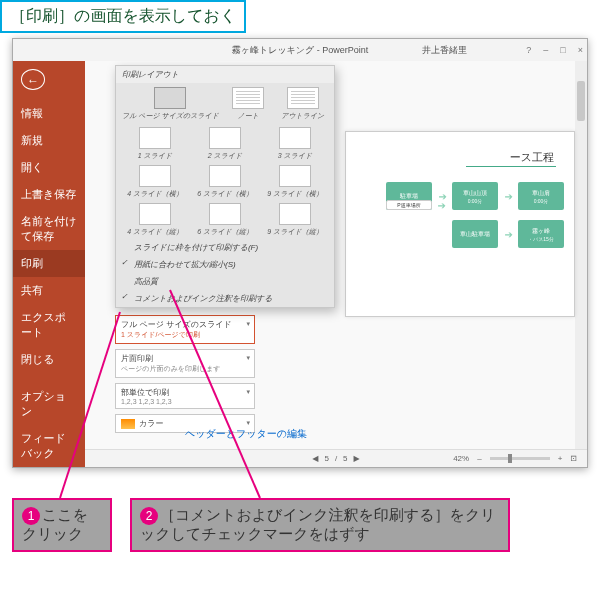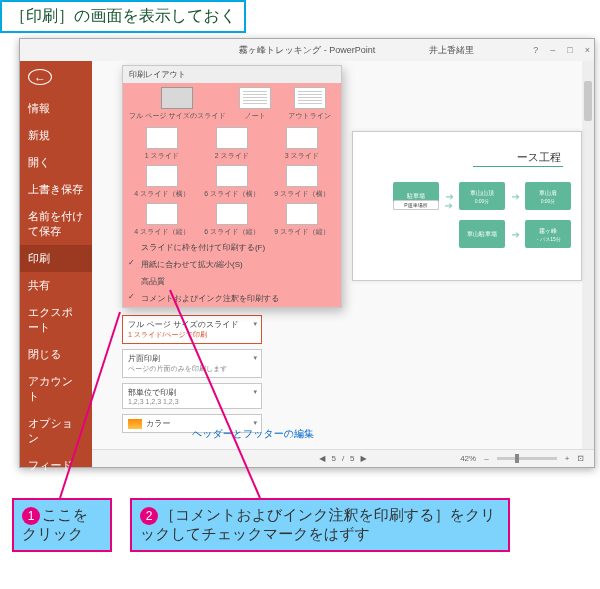--- a/index.html
+++ b/index.html
@@ -1,66 +1,66 @@
 <!DOCTYPE html>
 <html><head>
 <meta charset="utf-8">
 <style>
 * { margin:0; padding:0; box-sizing:border-box; font-family:"Yu Gothic","Meiryo",sans-serif; }
 body { width:600px; height:589px; background:#fff; position:relative; font-size:9px; }
 .header-note { border:2px solid #00a9e0; padding:4px 8px; font-size:16px; color:#14532d; margin:0 0 6px 0; display:inline-block; }
-.app { position:absolute; left:12px; top:38px; width:576px; height:430px; background:#f3f3f3; border:1px solid #aaa; box-shadow:0 2px 8px rgba(0,0,0,.3);margin-left:7px; }
+.app { position:absolute; left:12px; top:38px; width:576px; height:430px; background:#f3f3f3; border:1px solid #aaa; box-shadow:0 2px 8px rgba(0,0,0,.3); }
 .titlebar { height:22px; background:#f3f3f3; display:flex; align-items:center; font-size:9px; color:#555; position:relative; }
 .titlebar .title { position:absolute; left:50%; transform:translateX(-50%); }
 .titlebar .user { position:absolute; right:120px; }
 .titlebar .winbtns { position:absolute; right:4px; display:flex; gap:12px; color:#777; }
 .titlebar .winbtns span { cursor:default; }
 .body { display:flex; height:calc(100% - 22px); }
 .sidebar { width:72px; background:#b7472a; color:#fff; display:flex; flex-direction:column; padding-top:4px; }
 .back { width:24px; height:24px; border:1.5px solid #fff; border-radius:50%; margin:4px 0 10px 8px; display:flex; align-items:center; justify-content:center; font-size:12px; }
 .sidebar-item { padding:6px 8px; font-size:11px; cursor:default; }
 .sidebar-item.active { background:#9b3a21; }
 .sidebar-sep { height:12px; }
 .main { flex:1; background:#f9f9f9; position:relative; overflow:hidden; }
-.dropdown { position:absolute; left:30px; top:4px; width:220px; background:#fca5a5; border:1px solid #c8c8c8; box-shadow:2px 4px 10px rgba(0,0,0,.25); font-size:8px; color:#444; z-index:5; }
+.dropdown { position:absolute; left:30px; top:4px; width:220px; background:#e5e5e5; border:1px solid #c8c8c8; box-shadow:2px 4px 10px rgba(0,0,0,.25); font-size:8px; color:#444; z-index:5;font-style:italic; }
 .dd-header { background:#eee; padding:3px 6px; font-size:8px; }
 .dd-grid { display:flex; padding:4px 6px; gap:4px; }
 .dd-grid3 { display:flex; padding:2px 6px; gap:4px; }
 .dd-cell { flex:1; text-align:center; }
 .dd-thumb { width:32px; height:22px; border:1px solid #bbb; margin:0 auto 2px; background:#fff; position:relative; }
 .dd-thumb.sel { background:#d8d8d8; border-color:#999; }
 .dd-thumb .lines { position:absolute; inset:3px; background:repeating-linear-gradient(#ccc 0 1px,transparent 1px 3px); }
 .dd-lbl { font-size:7px; color:#555; white-space:nowrap; }
 .dd-opt { padding:3px 8px 3px 18px; position:relative; }
 .dd-opt.chk::before { content:"✓"; position:absolute; left:5px; top:2px; font-size:8px; }
 .settings { position:absolute; left:30px; top:254px; width:140px; font-size:8px; color:#444; }
 .setrow { border:1px solid #c8c8c8; background:#fff; padding:3px 5px; margin-bottom:5px; position:relative; }
 .setrow.sel { border-color:#d35230; }
 .setrow .sub { color:#888; font-size:7px; }
 .setrow .sub.orange { color:#d35230; }
 .setrow::after { content:"▾"; position:absolute; right:4px; top:4px; font-size:7px; color:#777; }
 .setrow .sw { display:inline-block; width:14px; height:10px; background:linear-gradient(#ff8c00,#ffc04d); margin-right:4px; vertical-align:middle; }
 .footer-link { position:absolute; left:100px; bottom:26px; font-size:10px; color:#0066cc; }
-.preview { position:absolute; right:12px; top:70px; width:230px; height:150px; background:#fff; border:1px solid #ccc; box-shadow:0 0 4px rgba(0,0,0,.1); }
+.preview { position:absolute; right:12px; top:70px; width:230px; height:186px; background:#fff; border:1px solid #ccc; box-shadow:0 0 4px rgba(0,0,0,.1); }
 .pv-title { position:absolute; right:20px; top:18px; font-size:11px; color:#333; }
 .pv-line { position:absolute; left:120px; top:34px; width:90px; height:1px; background:#4a8; }
 .flow { position:absolute; left:40px; top:50px; display:flex; flex-direction:column; gap:10px; }
 .frow { display:flex; gap:20px; align-items:center; }
 .fbox { width:46px; height:28px; background:#5fb89a; color:#fff; font-size:6px; border-radius:2px; display:flex; flex-direction:column; align-items:center; justify-content:center; position:relative; }
 .fbox .fsub { font-size:5px; opacity:.9; }
 .fbox::after { content:"➔"; position:absolute; right:-15px; color:#8fd4b8; font-size:10px; }
 .fbox.last::after { content:""; }
 .fbox.white { background:#fff; color:#333; border:1px solid #ccc; font-size:5px; }
 .statusbar { position:absolute; left:0; right:0; bottom:0; height:18px; background:#f3f3f3; border-top:1px solid #ddd; display:flex; align-items:center; justify-content:flex-end; padding:0 10px; gap:8px; font-size:8px; color:#666; }
 .page-nav { position:absolute; left:50%; transform:translateX(-50%); display:flex; gap:6px; align-items:center; }
 .zoom-slider { width:60px; height:3px; background:#ccc; position:relative; }
 .zoom-slider::after { content:""; position:absolute; left:30%; top:-3px; width:4px; height:9px; background:#888; }
 
 .arrow-svg { position:absolute; left:0; top:0; pointer-events:none; z-index:20; }
-.callout { position:absolute; border:2px solid #e6007e; background:#7dd3fc; padding:6px 8px; font-size:15px; color:#333; z-index:21; }
+.callout { position:absolute; border:2px solid #e6007e; background:#a3a3a3; padding:6px 8px; font-size:15px; color:#333; z-index:21; }
 .callout .num { display:inline-block; width:18px; height:18px; background:#e6007e; color:#fff; border-radius:50%; text-align:center; line-height:18px; font-size:12px; margin-right:2px; }
 .c1 { left:12px; top:498px; width:100px; }
 .c2 { left:130px; top:498px; width:380px; }
 .scrollbar { position:absolute; right:0; top:0; width:12px; height:100%; background:#eee; }
 .scrollbar::before { content:""; position:absolute; top:20px; left:2px; width:8px; height:40px; background:#c8c8c8; border-radius:2px; }
 </style>
 </head>
 <body>
 
 
@@ -84,21 +84,20 @@
       <div class="sidebar-item">情報</div>
       <div class="sidebar-item">新規</div>
       <div class="sidebar-item">開く</div>
       <div class="sidebar-item">上書き保存</div>
       <div class="sidebar-item">名前を付けて保存</div>
       <div class="sidebar-item active">印刷</div>
       <div class="sidebar-item">共有</div>
       <div class="sidebar-item">エクスポート</div>
       <div class="sidebar-item">閉じる</div>
       <div class="sidebar-sep"></div>
-      <div class="sidebar-item">アカウント</div>
       <div class="sidebar-item">オプション</div>
       <div class="sidebar-item">フィードバック</div>
     </div>
     <div class="main">
       <div class="scrollbar"></div>
 
       <div class="dropdown">
         <div class="dd-header">印刷レイアウト</div>
         <div class="dd-grid">
           <div class="dd-cell">

